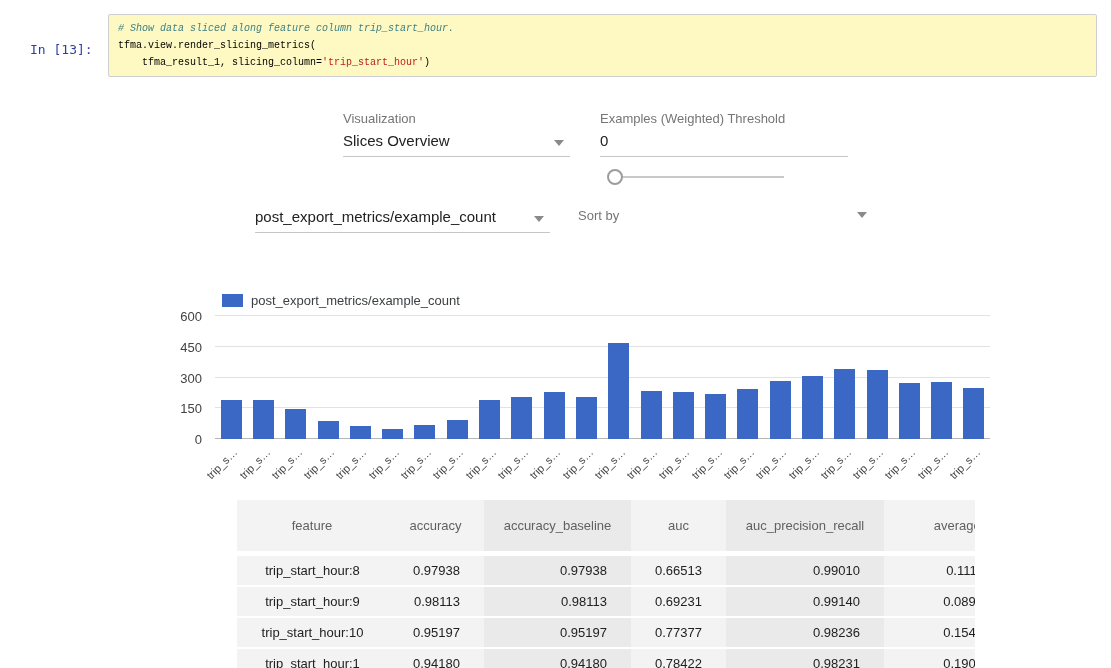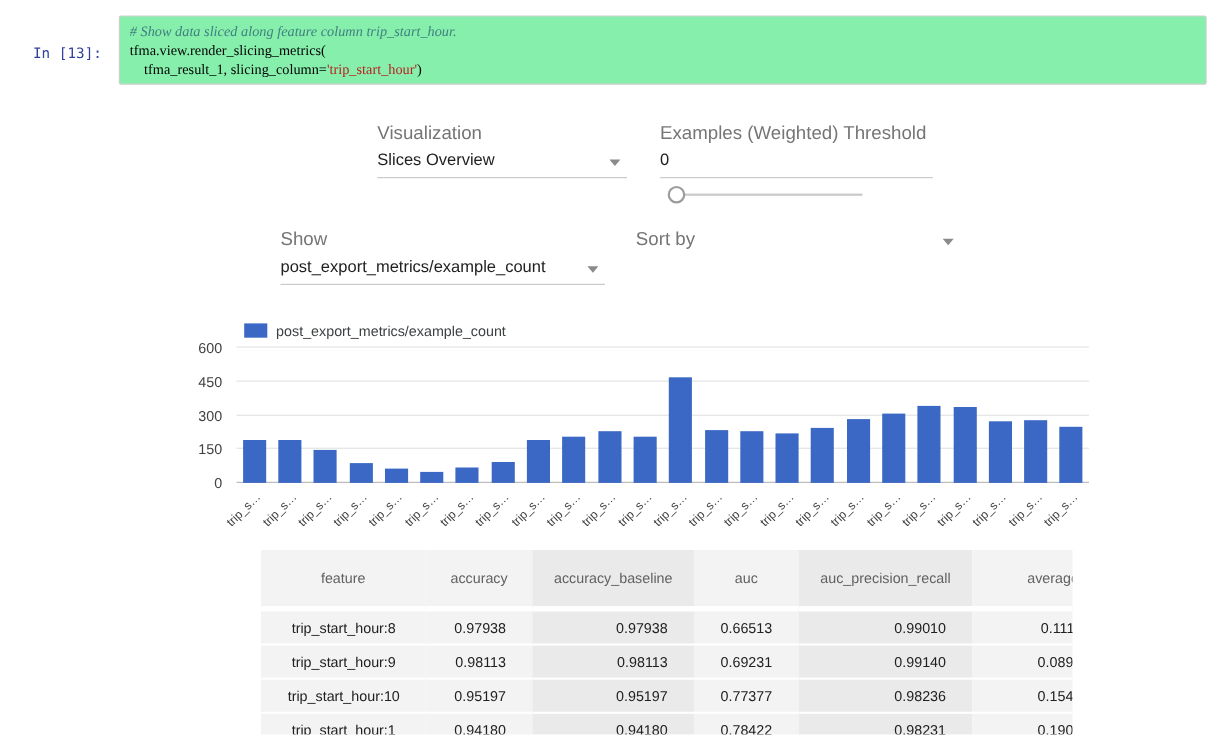--- a/index.html
+++ b/index.html
@@ -3,29 +3,29 @@
 <meta charset="utf-8">
 <style>
   html,body{margin:0;padding:0;background:#fff;}
   #page{position:relative;width:1111px;height:668px;overflow:hidden;background:#fff;
         font-family:"Liberation Sans","DejaVu Sans",sans-serif;color:#212121;}
 
   
   .code-row{position:absolute;left:30px;top:14px;width:1067px;display:flex;align-items:center;}
   .prompt{width:78px;flex:0 0 78px;padding-top:7px;font-family:"DejaVu Sans Mono","Liberation Mono",monospace;
           font-size:13px;color:#303F9F;white-space:pre;}
-  .code-box{flex:1;background:#86efac;border:1px solid #cfcfcf;border-radius:2px;padding:5px 9px;
-            font-family:Liberation Serif, serif;font-size:13px;line-height:17px;color:#000;}
+  .code-box{flex:1;background:#fef9c3;border:1px solid #cfcfcf;border-radius:2px;padding:5px 9px;
+            font-family:Liberation Mono, monospace;font-size:10px;line-height:17px;color:#000;}
   .code-line{white-space:pre;}
   .tok-comment{color:#408080;font-style:italic;}
   .tok-string{color:#BA2121;}
 
   
   .field{position:absolute;}
-  .field .flabel{font-size:17px;color:#757575;margin-bottom:6px;}
+  .field .flabel{font-size:13px;color:#757575;margin-bottom:6px;}
   .field .fvalue{font-size:15px;color:#212121;padding-bottom:7px;border-bottom:1px solid #c6c6c6;position:relative;
                  white-space:nowrap;}
   .dd-arrow{position:absolute;right:6px;bottom:11px;width:0;height:0;
             border-left:5px solid transparent;border-right:5px solid transparent;border-top:6px solid #8a8a8a;}
 
   
   .slider{position:absolute;left:607px;top:169px;width:179px;height:16px;}
   .slider .track{position:absolute;left:9px;right:2px;top:7px;height:2px;background:#c9c9c9;}
   .slider .knob{position:absolute;left:0;top:0;width:12px;height:12px;border-radius:50%;
                 background:#fff;border:2px solid #9c9c9c;}
@@ -89,21 +89,20 @@
     <div class="flabel">Examples (Weighted) Threshold</div>
     <div class="fvalue">0</div>
   </div>
 
   <div class="slider">
     <div class="track"></div>
     <div class="knob"></div>
   </div>
 
   <div class="field" style="left:255px;top:208px;width:295px;">
-    <div class="flabel">Show</div>
     <div class="fvalue"><span>post_export_metrics/example_count</span></div>
     <div class="dd-arrow"></div>
   </div>
 
   <div class="field" style="left:578px;top:208px;width:295px;">
     <div class="flabel">Sort by</div>
     <div class="dd-arrow"></div>
   </div>
 
   <div class="legend">

